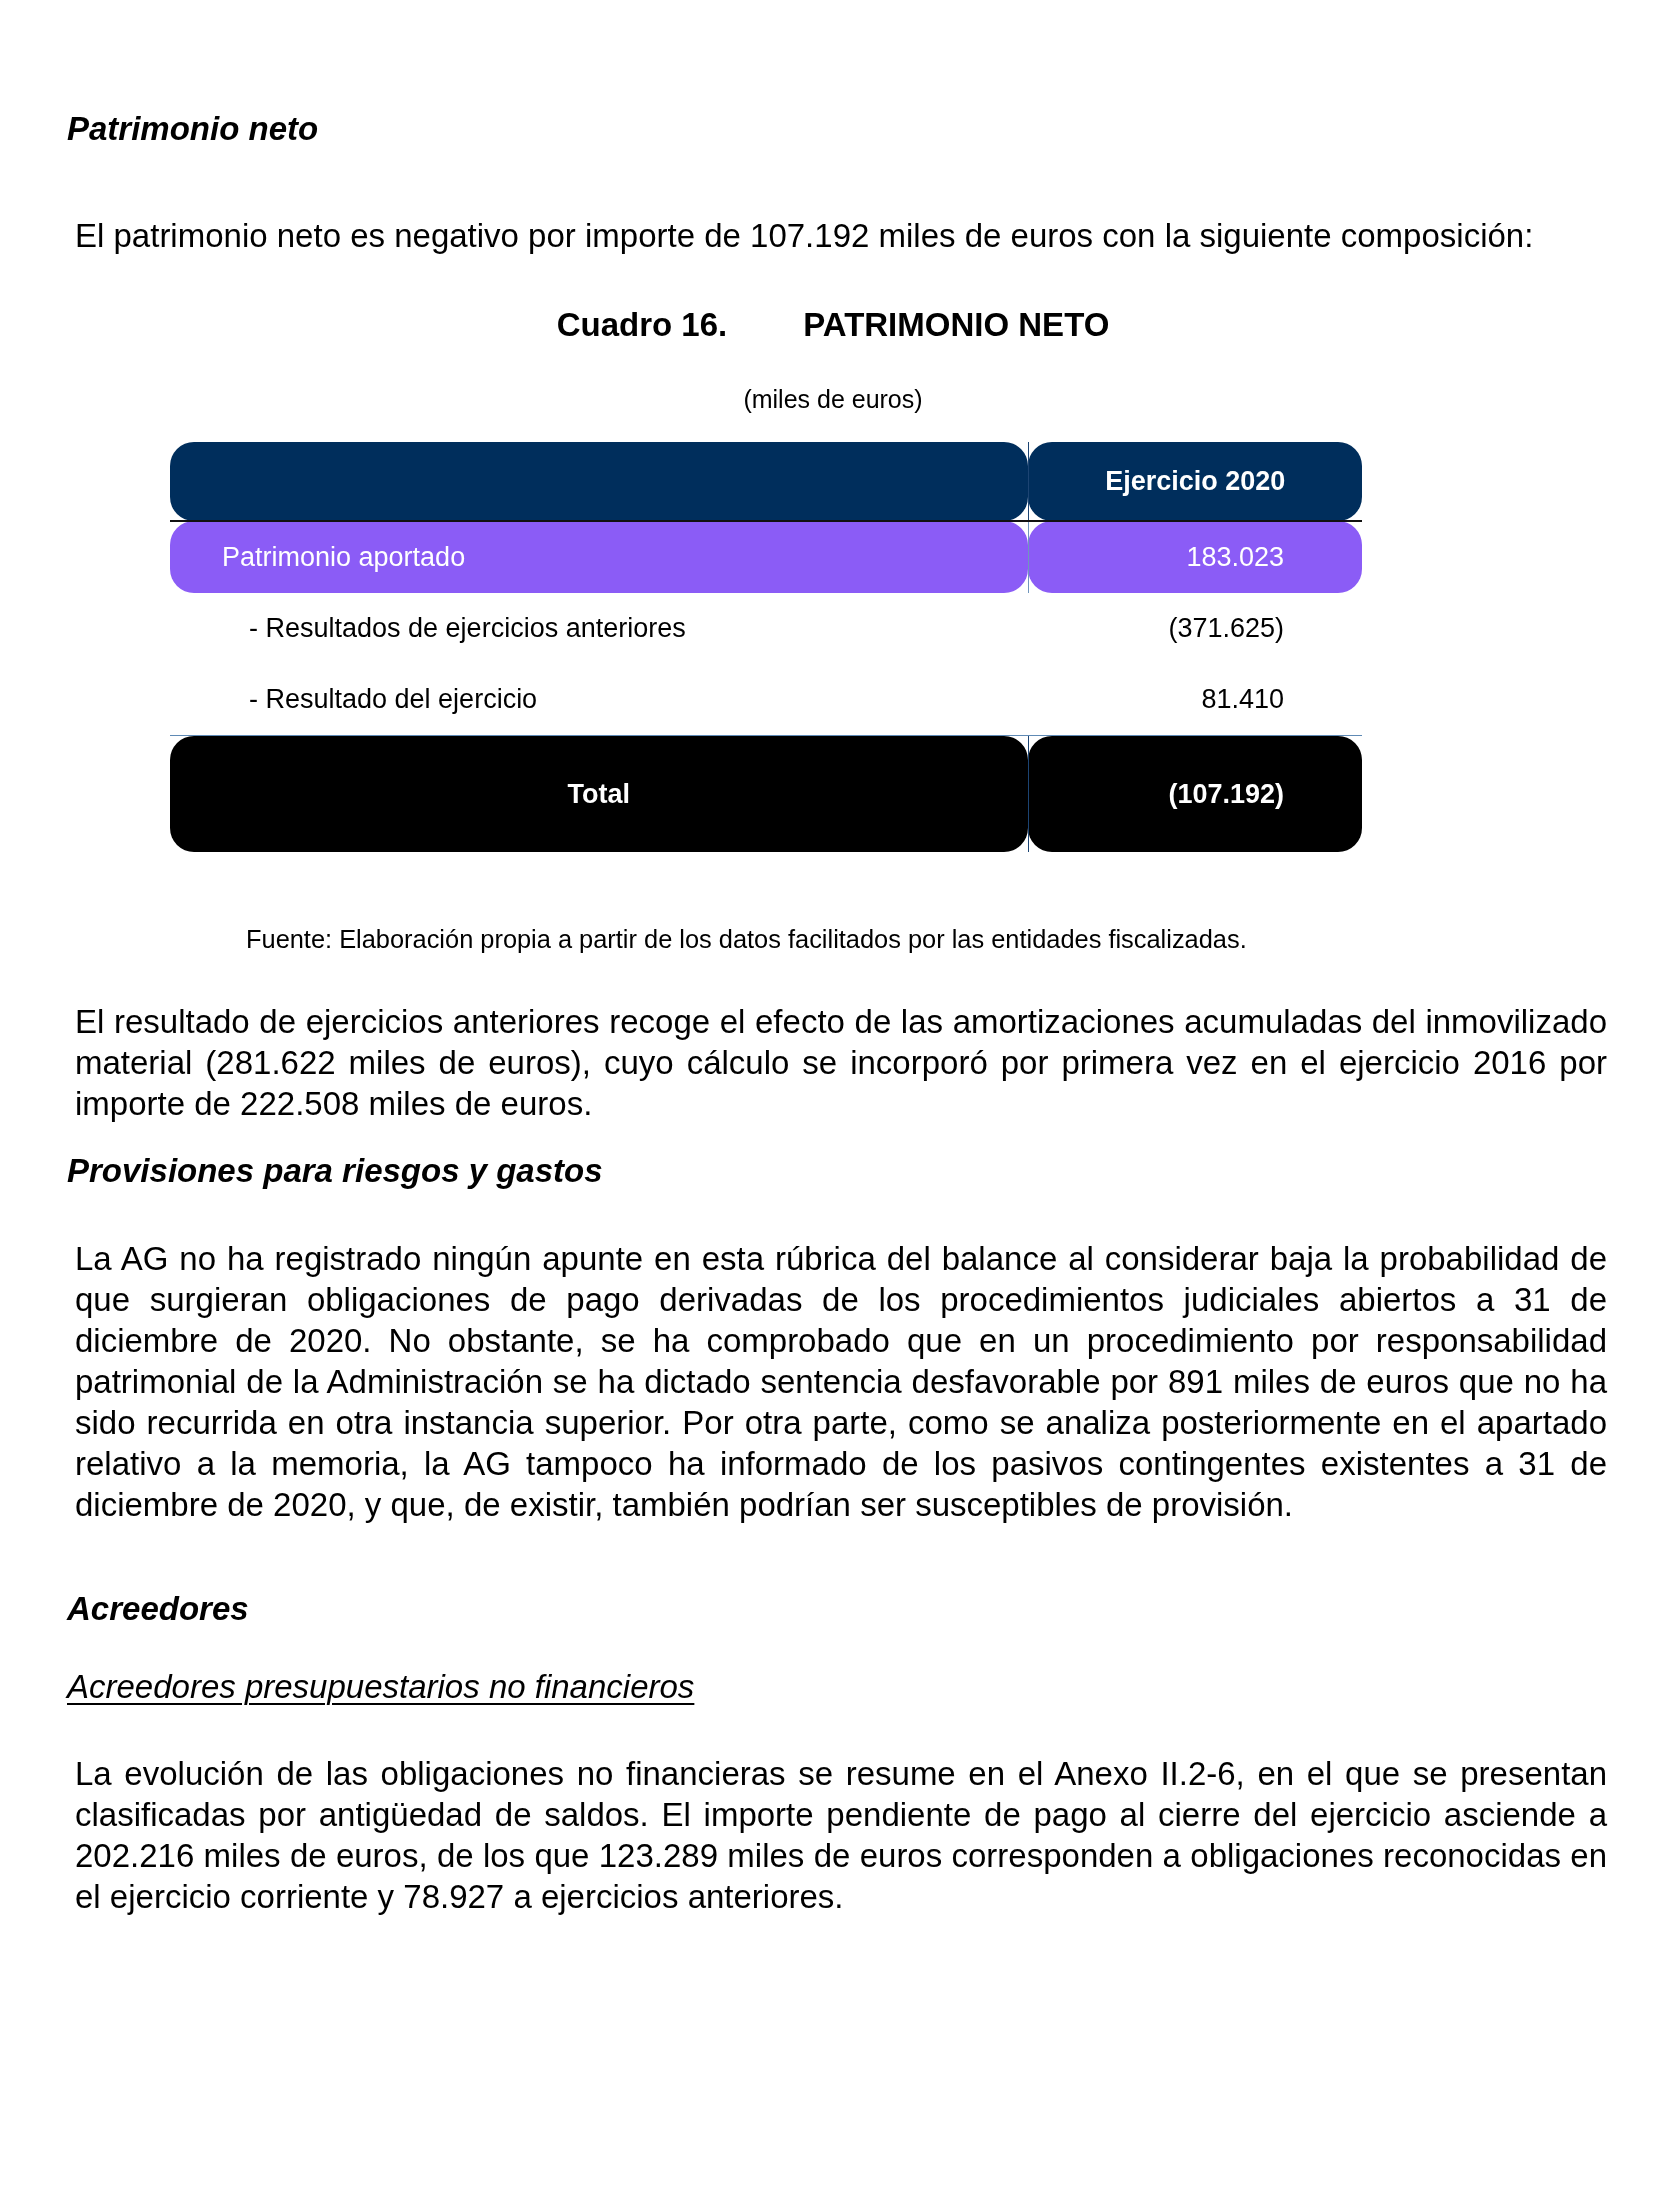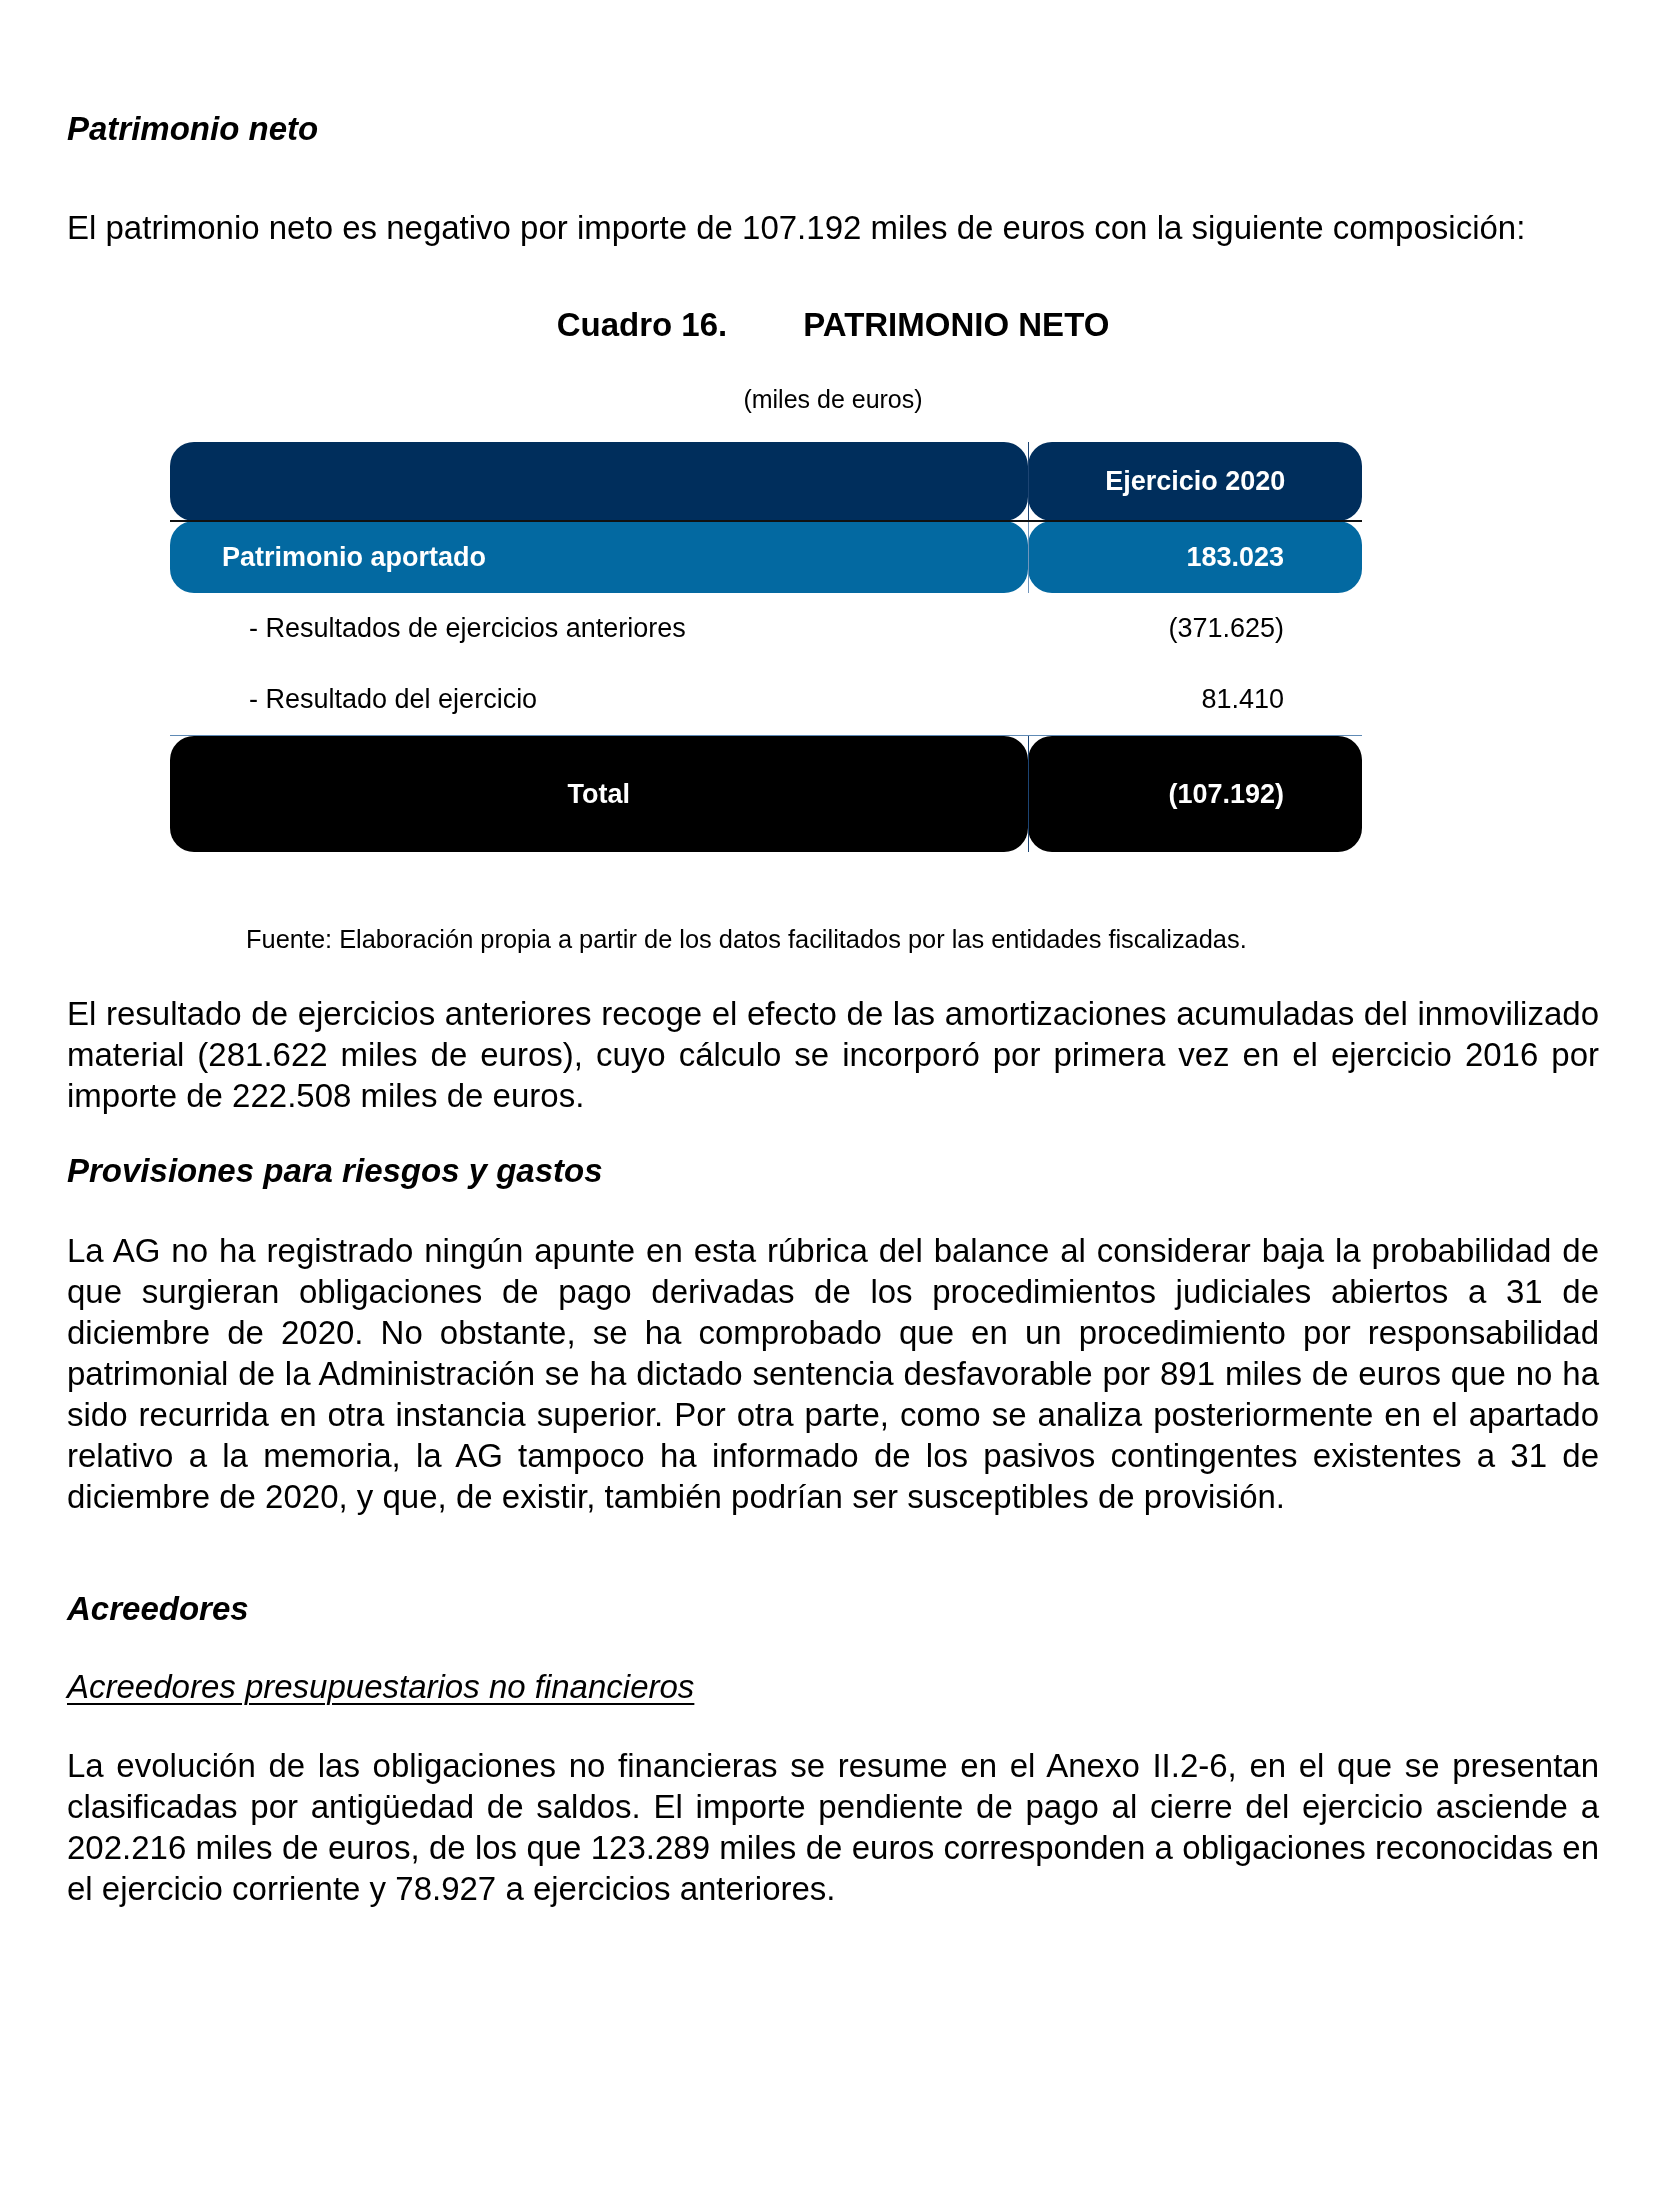--- a/index.html
+++ b/index.html
@@ -2,34 +2,34 @@
 <html style="font-size:12.7px"><head>
 <meta charset="utf-8">
 <style>
   html, body { margin: 0; padding: 0; background: #ffffff; }
   body {
     width: 1666px; height: 2205px; position: relative; overflow: hidden;
     font-family: "Liberation Sans", sans-serif; color: #000;
   }
   .page { position: absolute; left: 67px; top: 0; width: 1532px; }
   .h-ital { position: absolute; left: 0; font-size: 33px; font-weight: bold; font-style: italic; margin: 0; }
-  .para { position: absolute; left: 0; width: 1532px; font-size: 33px; line-height: 41px; text-align: justify; margin: 0; }
+  .para { position: absolute; left: 0; width: 1532px; font-size: 33px; line-height: 41px; text-align: justify; margin: 8px; }
   .para.nojust { text-align: left; }
   .center { position: absolute; left: 0; width: 1666px; margin-left: -67px; text-align: center; }
   .table-title { font-size: 33px; font-weight: bold; }
   .table-title .num { margin-right: 76px; }
   .table-sub { font-size: 25px; }
   .tbl { position: absolute; left: 170px; top: 442px; width: 1192px; border-collapse: collapse; font-size: 27px; }
   .tbl td { padding: 0; height: 71px; vertical-align: middle; border-radius: 24px; }
   .tbl .c1 { width: 844px; }
   .tbl .c2 { width: 348px; text-align: right; padding-right: 78px; box-sizing: border-box; }
   .row-head { background: #002e5c; color: #fff; font-weight: bold; height: 78px; }
   .row-head td { height: 78px; border-bottom: 2.4px solid #111; }
   .row-head .c2 { text-align: center; padding-right: 0; border-left: 0.8px solid #1c4473; }
-  .row-blue { background: #0369a1; color: #fff; font-weight: bold; }
+  .row-blue { background: #8b5cf6; color: #fff; font-weight: normal; }
   .row-blue .c1 { padding-left: 52px; }
   .row-blue .c2 { border-left: 0.8px solid #7096bd; }
   .row-blue.last td { border-bottom: 2.4px solid #111; }
   .row-white .c1 { padding-left: 79px; }
   .row-total { background: #000000; color: #fff; font-weight: bold; }
   .row-total td { height: 116px; border-top: 1.6px solid #5f8ab5; }
   .row-total .c1 { text-align: center; padding-right: 0; }
   .row-total .c2 { border-left: 0.8px solid #1c4473; }
   .source { position: absolute; left: 246px; top: 925px; font-size: 25.4px; }
   .underline { text-decoration: underline; text-decoration-thickness: 2.4px; text-underline-offset: 4.8px; font-weight: normal; }

